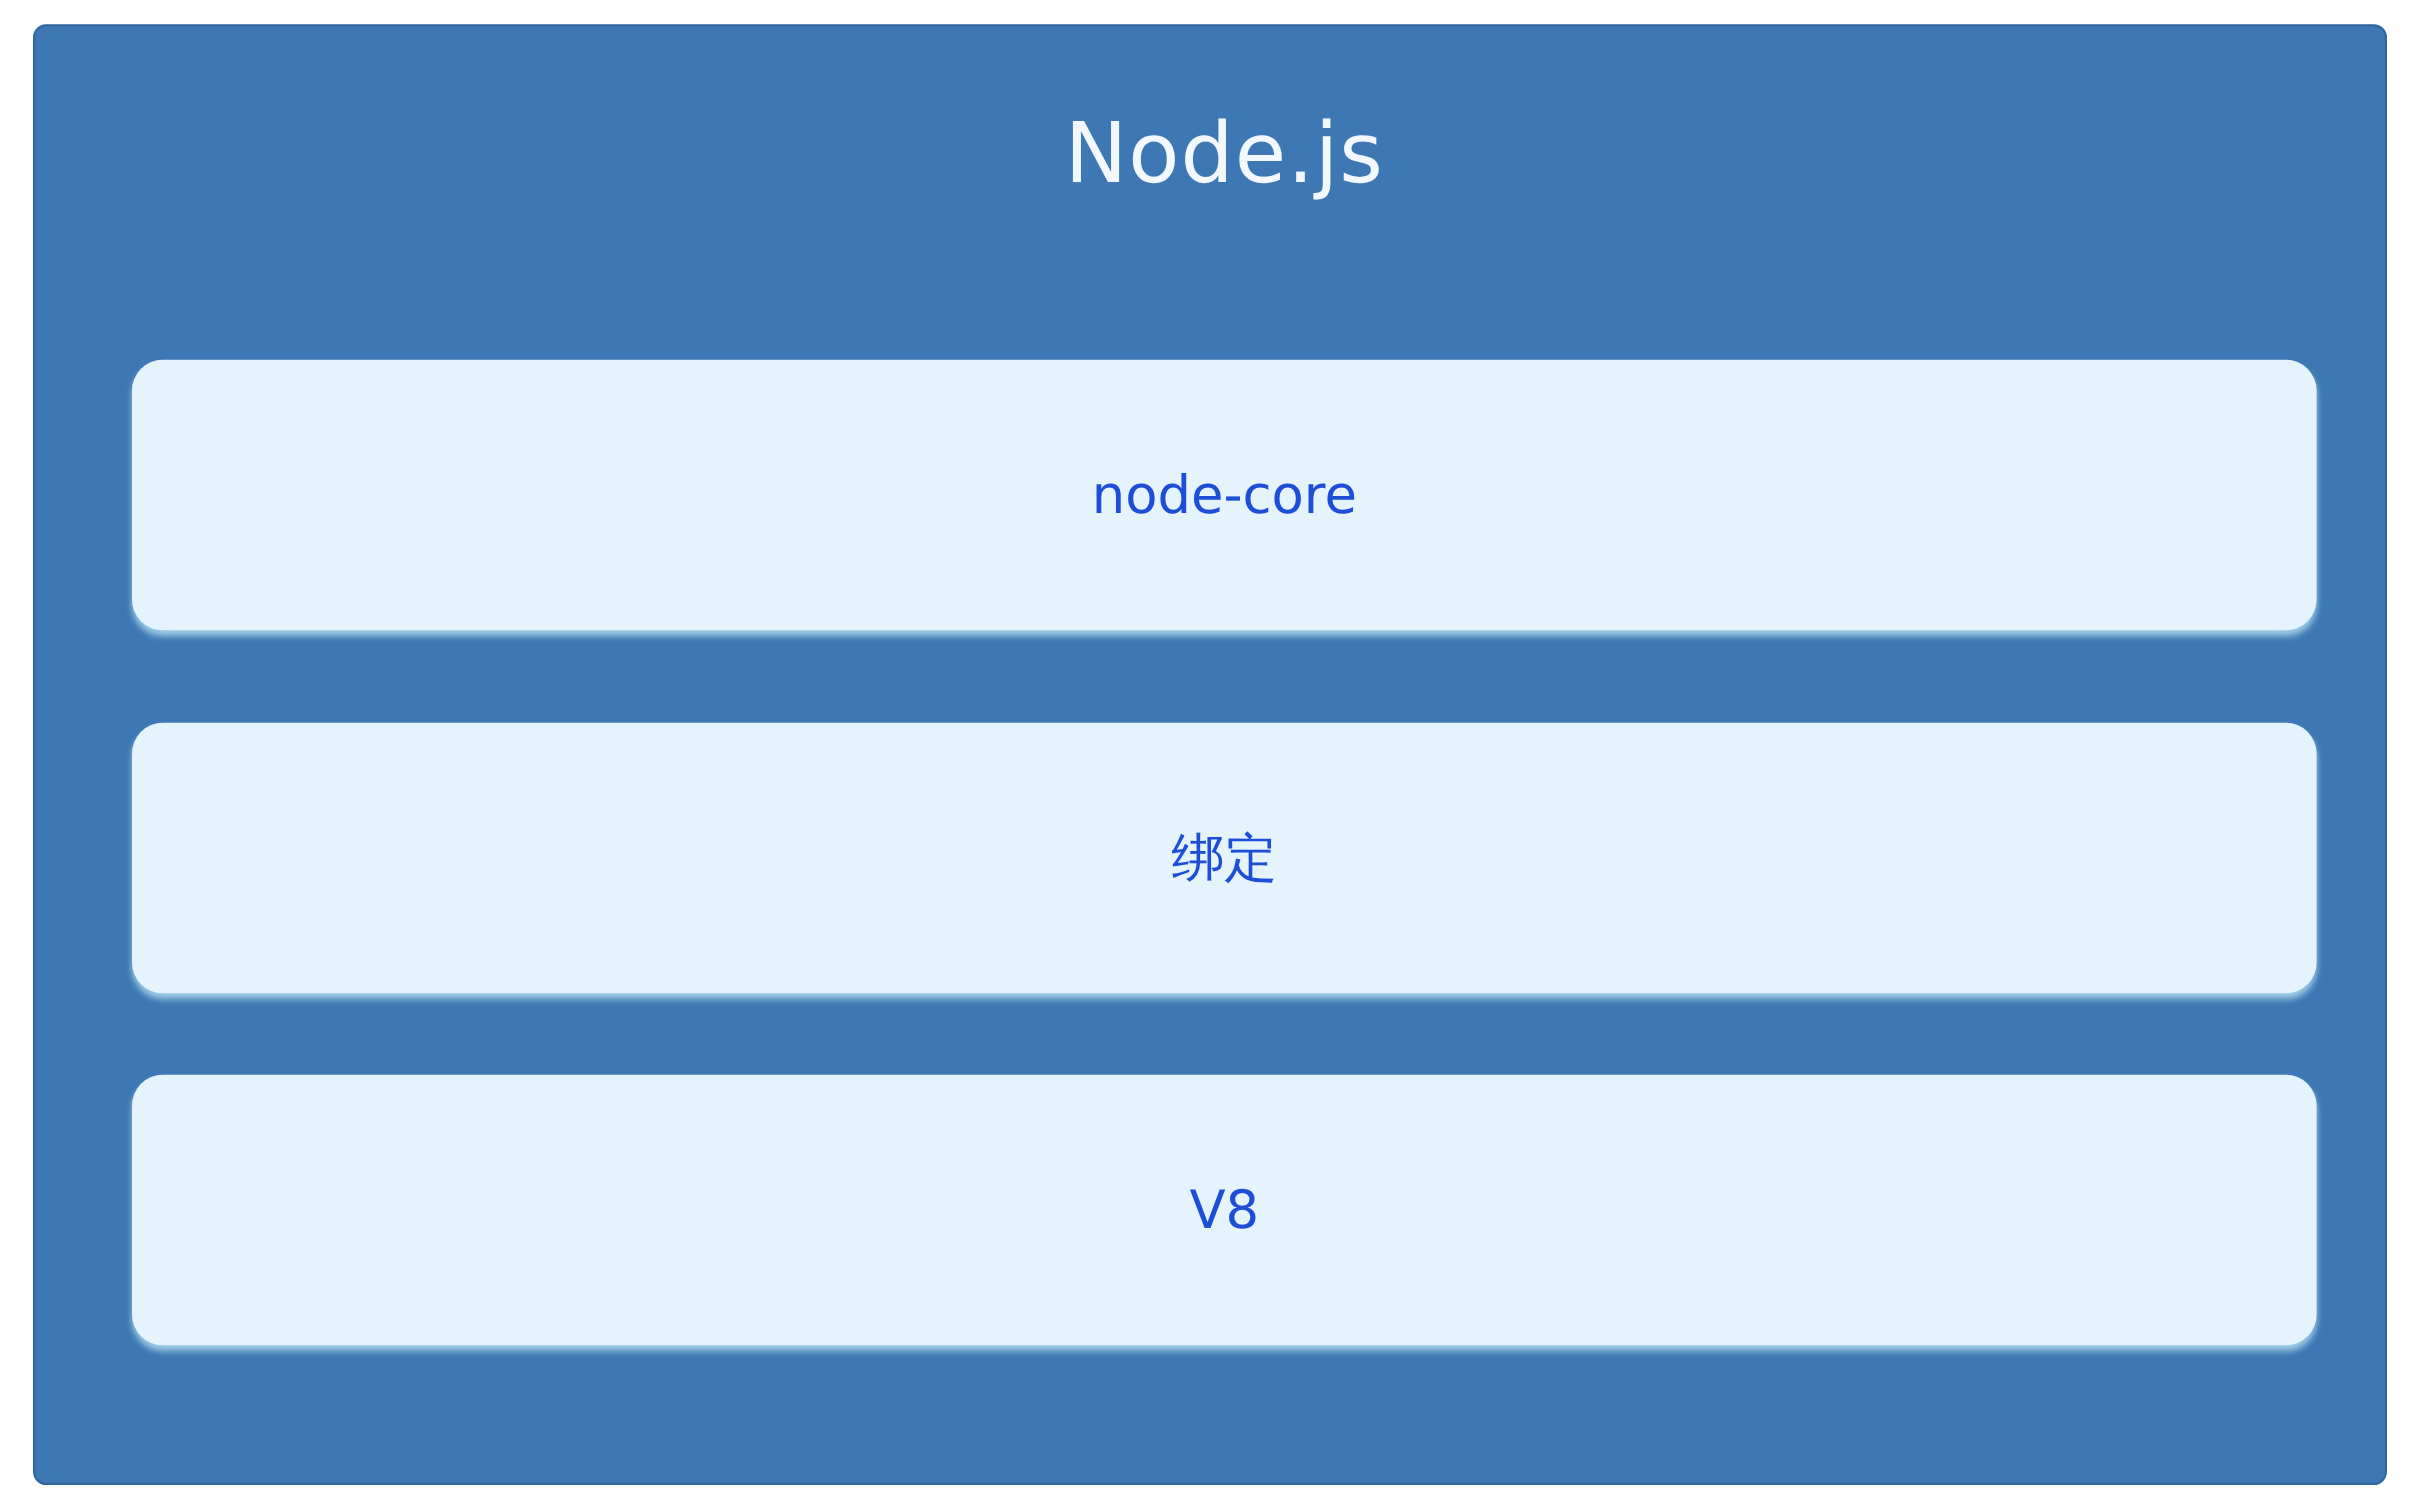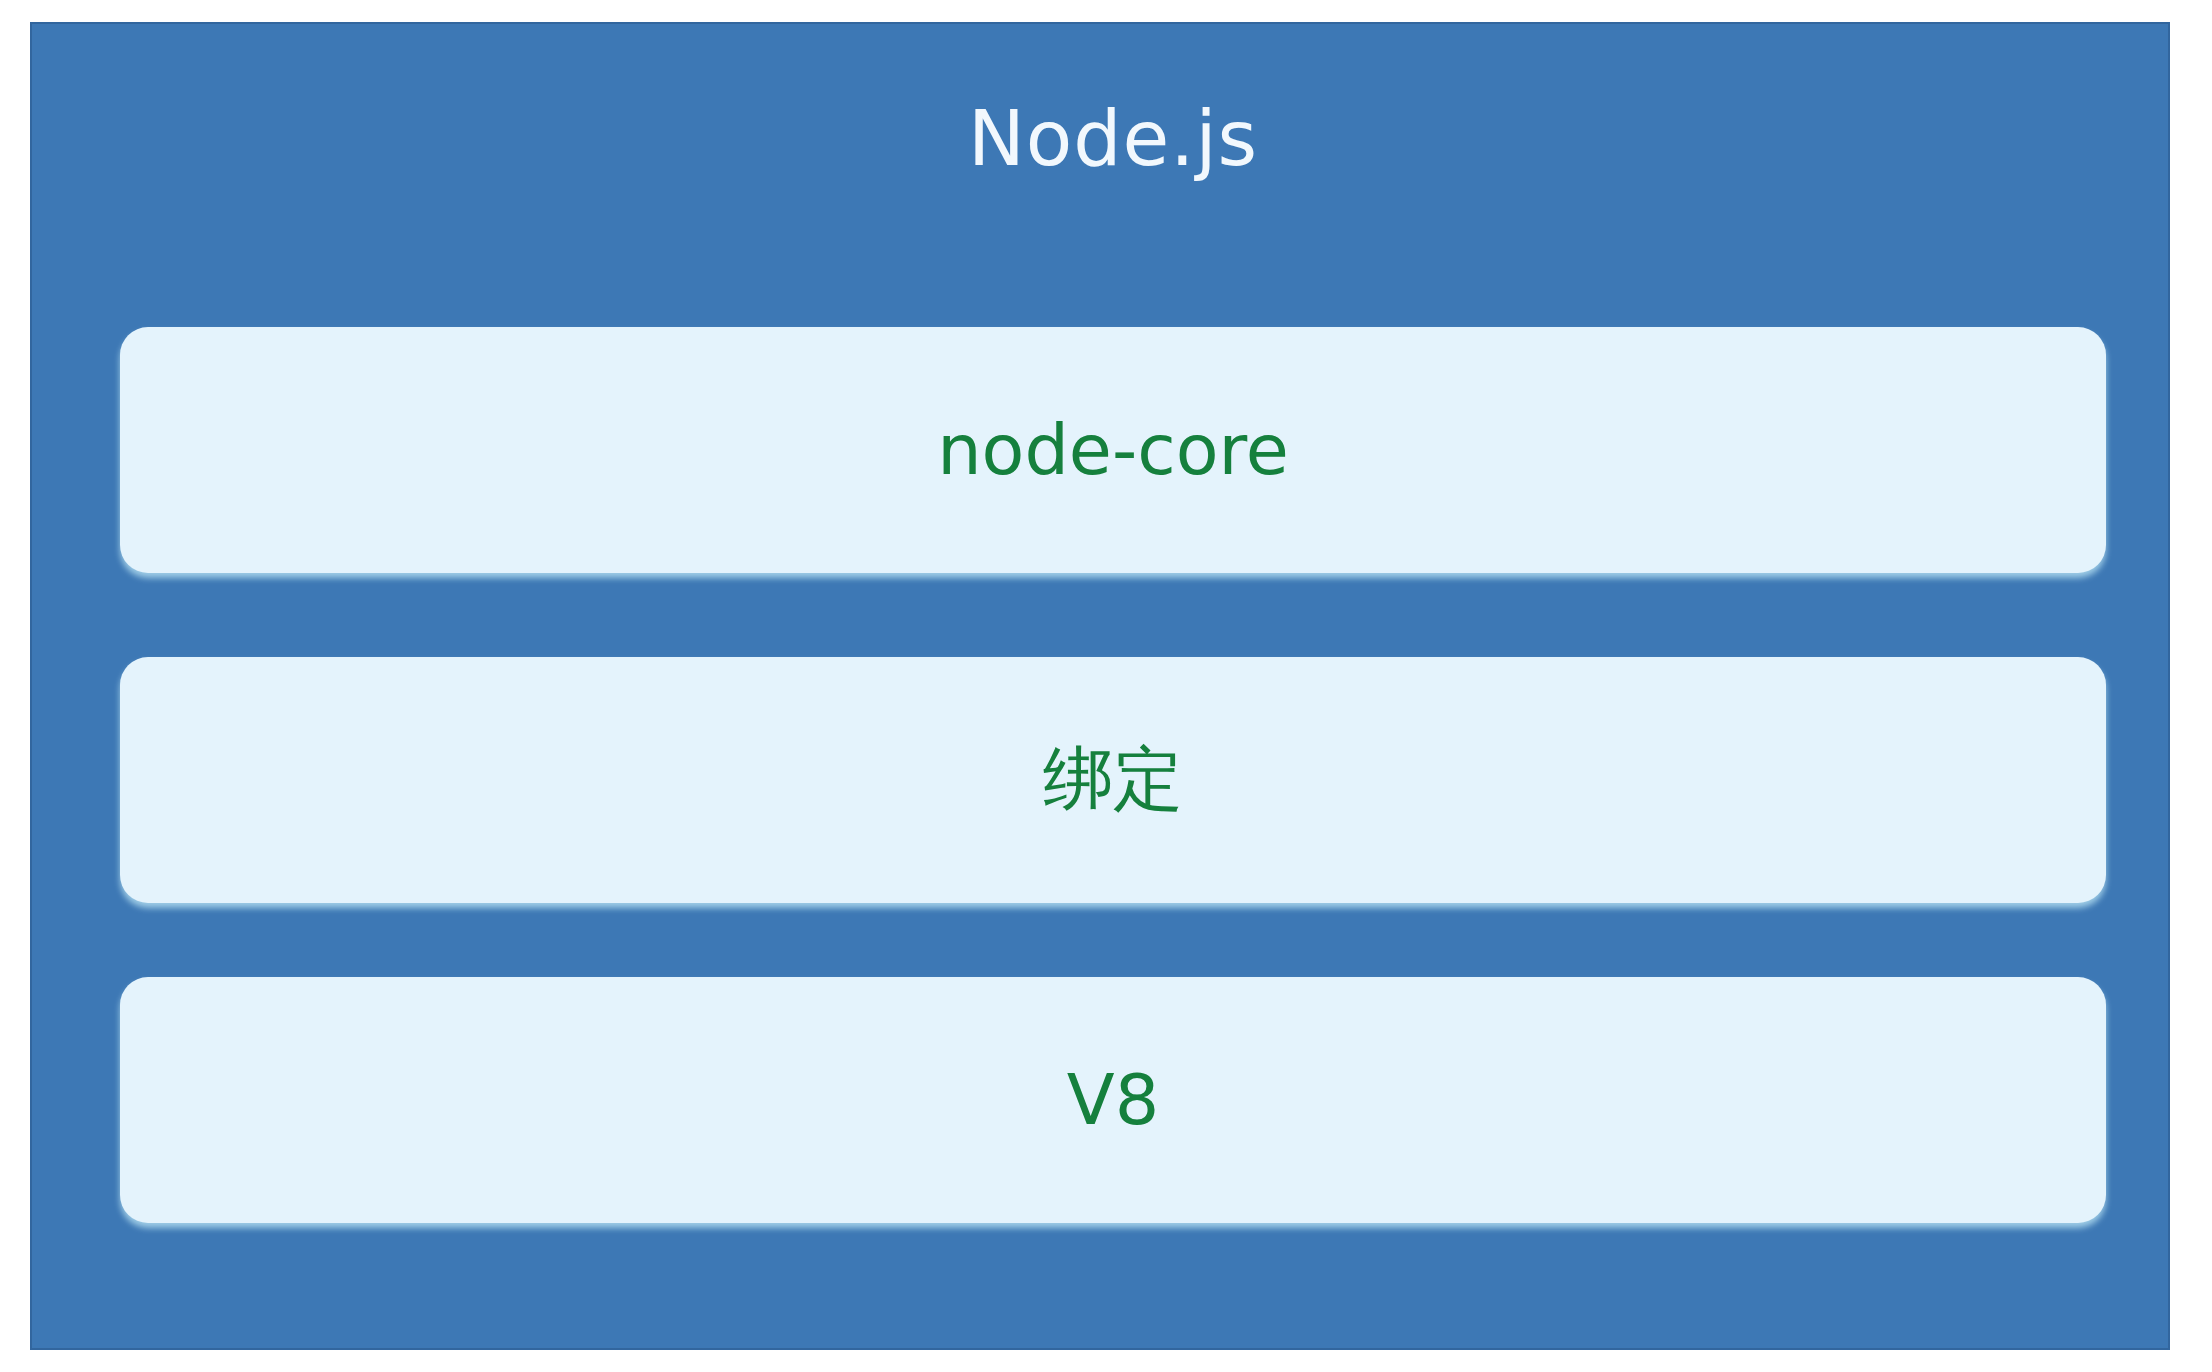--- a/index.html
+++ b/index.html
@@ -17,21 +17,21 @@
   }
   .container {
     position: absolute;
     left: 30px;
     top: 22px;
     width: 2140px;
     height: 1328px;
     box-sizing: border-box;
     background: #3d78b5;
     border: 2px solid #32669e;
-    border-radius: 0;
+    border-radius: 12px;
     padding: 55px 62px 0 88px;
     display: flex;
     flex-direction: column;
   }
   .title {
     text-align: center;
     color: #f2f8fd;
     font-size: 76px;
     line-height: 120px;
     font-weight: 400;
@@ -42,22 +42,22 @@
     box-sizing: border-box;
     height: 246px;
     background: #e4f3fc;
     border-radius: 28px;
     display: flex;
     align-items: center;
     justify-content: center;
     box-shadow: 0 5px 6px rgba(175, 218, 238, 0.85);
   }
   .layer-label {
-    color: #15803d;
-    font-size: 70px;
+    color: #1d4ed8;
+    font-size: 48px;
     font-weight: 400;
   }
   .row-top { margin-bottom: 84px; }
   .row-mid { margin-bottom: 46px; }
   .row-bottom {
     display: flex;
     flex-direction: row;
     gap: 44px;
     margin-top: 28px;
   }

